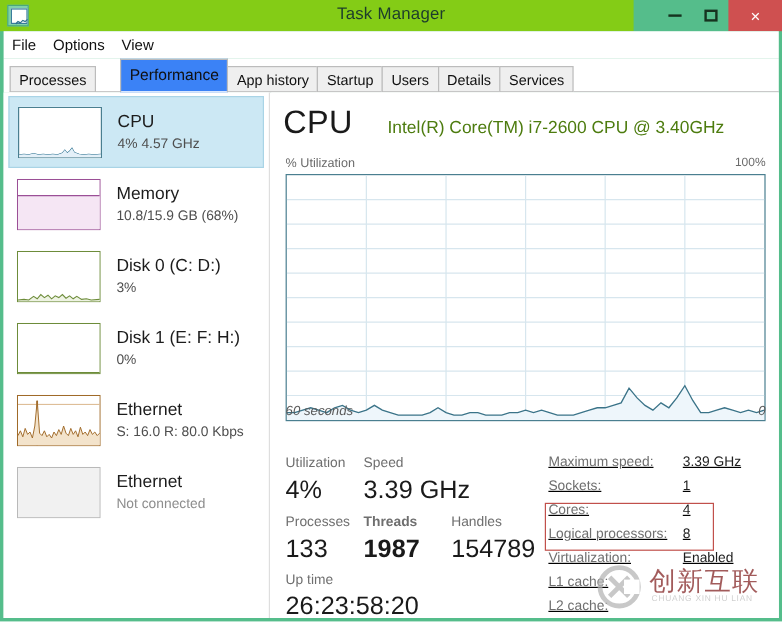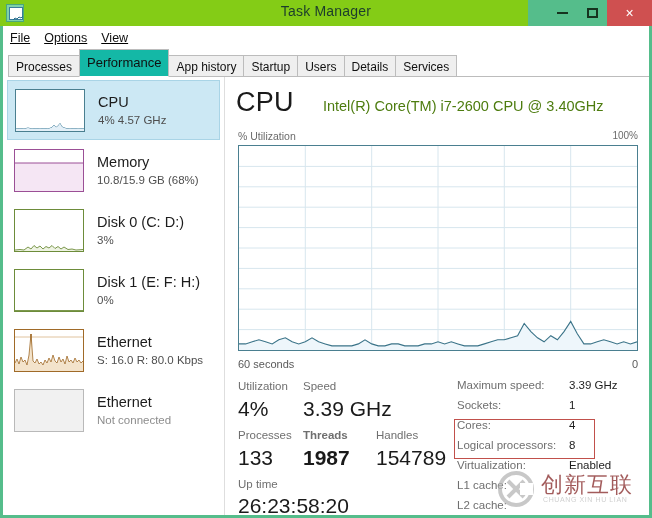--- a/index.html
+++ b/index.html
@@ -51,21 +51,20 @@
   }
   #btn-max .sq {
     width: 11px; height: 10px; border: 2px solid #16331f;
   }
   
   #menubar {
     position: absolute; left: 3px; top: 26px; width: 646px; height: 23px;
     background: #ffffff;
     display: flex; align-items: center;
     padding-left: 7px;
-    text-decoration: underline;
   }
   .menu-item {
     font-size: 12.5px; color: #101010; padding: 2px 9px 2px 0; margin-right: 5px;
   }
   
   #tabstrip {
     position: absolute; left: 3px; top: 49px; width: 646px; height: 28px;
     background: #ffffff;
   }
   #tabs {
@@ -76,26 +75,26 @@
     border: 1px solid #bcbcbc;
     border-bottom: 1px solid #bcbcbc;
     font-size: 12px; color: #101010;
     padding: 4px 7px 4px 7px;
     height: 22px;
     line-height: 14px;
     margin-right: -1px;
     white-space: nowrap;
   }
   .tab.active {
-    background: #14b8a6;
+    background: #3b82f6;
     border-bottom: 1px solid #ffffff;
     height: 28px;
     padding-top: 6px;
     font-size: 13px;
-    position: relative; z-index: 5;
+    position: relative; z-index: 5; margin-left: 21px;
   }
   #tab-underline {
     position: absolute; left: 5px; bottom: 0; width: 641px; height: 1px;
     background: #bcbcbc;
   }
   
   #content {
     position: absolute; left: 3px; top: 77px; width: 646px; height: 438px;
     background: #ffffff;
   }
@@ -154,21 +153,21 @@
   #axis-top .lbl-right {
     position: absolute; right: 0; top: 0; font-size: 10px; color: #6b6b6b;
   }
   #graph-box {
     position: absolute; left: 12px; top: 68px; width: 400px; height: 206px;
     border: 1px solid #4a7f90;
     background: #ffffff;
   }
   #graph-box svg { display: block; }
   #axis-bottom {
-    position: absolute; left: 12px; top: 281px; width: 400px; height: 14px;
+    position: absolute; left: 12px; top: 260px; width: 400px; height: 14px; font-style: italic;
   }
   #axis-bottom .lbl-left {
     position: absolute; left: 0; top: 0; font-size: 11px; color: #5a5a5a;
   }
   #axis-bottom .lbl-right {
     position: absolute; right: 0; top: 0; font-size: 11px; color: #5a5a5a;
   }
   
   #stats-left {
     position: absolute; left: 12px; top: 302px; width: 210px;
@@ -181,21 +180,21 @@
     font-size: 11.5px; color: #6f6f6f; line-height: 15px; white-space: nowrap;
   }
   .stat-value {
     font-size: 21px; color: #1a1a1a; line-height: 27px; white-space: nowrap;
   }
   .blk { margin-bottom: 6px; }
   #stats-right {
     position: absolute; left: 231px; top: 302px; width: 186px;
   }
   .info-row {
-    display: flex; height: 20px; align-items: baseline;
+    display: flex; height: 20px; align-items: baseline; text-decoration: underline;
   }
   .info-key {
     width: 112px; font-size: 11.5px; color: #6f6f6f; white-space: nowrap;
   }
   .info-val {
     font-size: 11.5px; color: #1d1d1d; white-space: nowrap;
   }
   #cores-highlight {
     position: absolute; left: -3px; top: 40px; width: 141px; height: 40px;
     border: 1px solid #c1504b;

